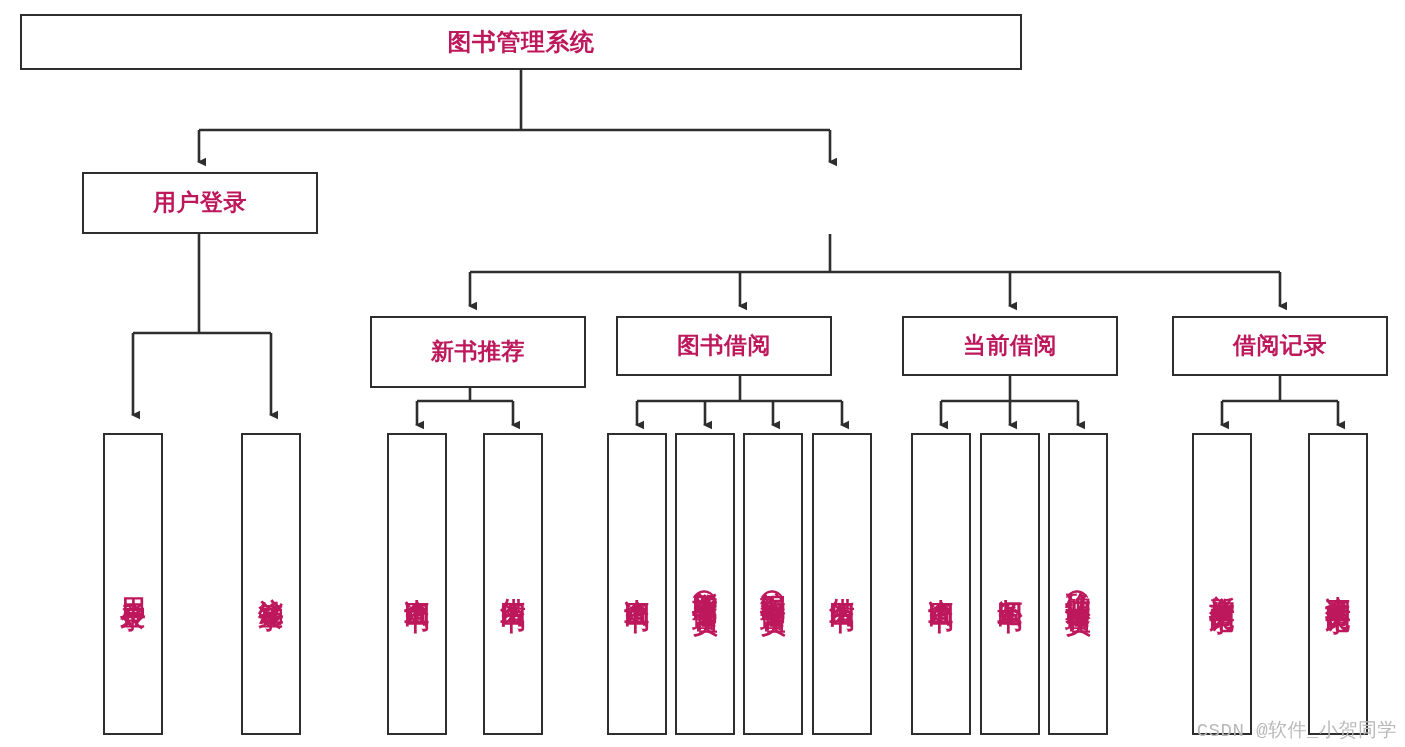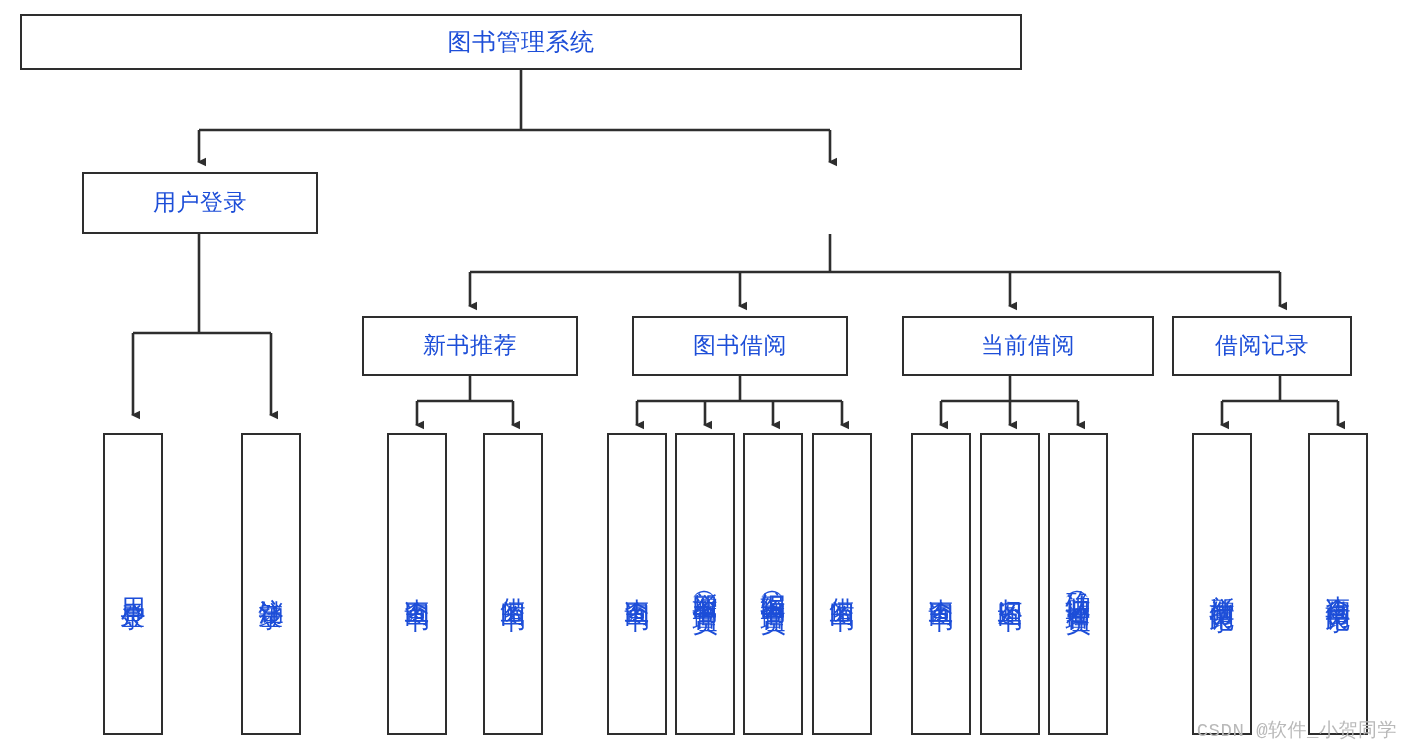--- a/index.html
+++ b/index.html
@@ -27,21 +27,22 @@
     pointer-events: none;
   }
   .node {
     position: absolute;
     box-sizing: border-box;
     background: #ffffff;
     border: 2px solid #2e2e2e;
     display: flex;
     align-items: center;
     justify-content: center;
-    color: #1d4ed8;
+    color: #be185d;
+    font-weight: bold;
   }
   .node .lbl {
     display: block;
     text-align: center;
     line-height: 1.18;
     white-space: nowrap;
   }
   
   .node.horiz .lbl {
     font-size: 23px;
@@ -134,33 +135,33 @@
 
   <div class="node horiz root" style="left:20px; top:14px; width:1002px; height:56px;">
     <span class="lbl">图书管理系统</span>
   </div>
 
   <div class="node horiz" style="left:82px; top:172px; width:236px; height:62px;">
     <span class="lbl">用户登录</span>
   </div>
 
 
-  <div class="node horiz" style="left:362px; top:316px; width:216px; height:60px;">
+  <div class="node horiz" style="left:370px; top:316px; width:216px; height:72px;">
     <span class="lbl">新书推荐</span>
   </div>
 
-  <div class="node horiz" style="left:632px; top:316px; width:216px; height:60px;">
+  <div class="node horiz" style="left:616px; top:316px; width:216px; height:60px;">
     <span class="lbl">图书借阅</span>
   </div>
 
-  <div class="node horiz" style="left:902px; top:316px; width:252px; height:60px;">
+  <div class="node horiz" style="left:902px; top:316px; width:216px; height:60px;">
     <span class="lbl">当前借阅</span>
   </div>
 
-  <div class="node horiz" style="left:1172px; top:316px; width:180px; height:60px;">
+  <div class="node horiz" style="left:1172px; top:316px; width:216px; height:60px;">
     <span class="lbl">借阅记录</span>
   </div>
 
   <div class="node vert" style="left:103px; top:433px; width:60px; height:302px;">
     <span class="lbl">用户登录</span>
   </div>
   <div class="node vert" style="left:241px; top:433px; width:60px; height:302px;">
     <span class="lbl">注销登录</span>
   </div>
 

